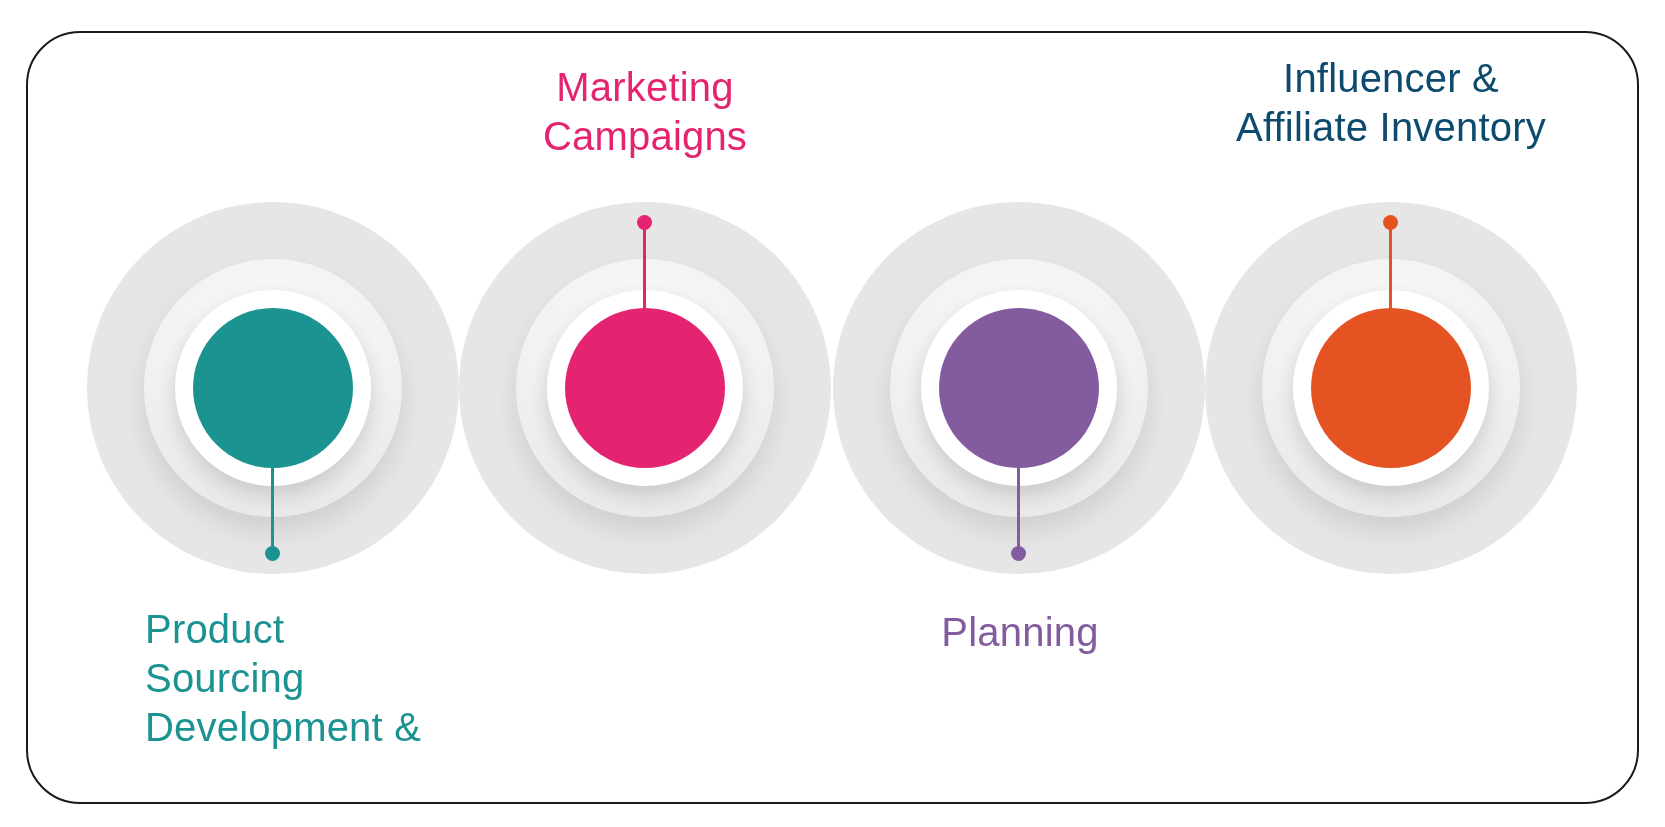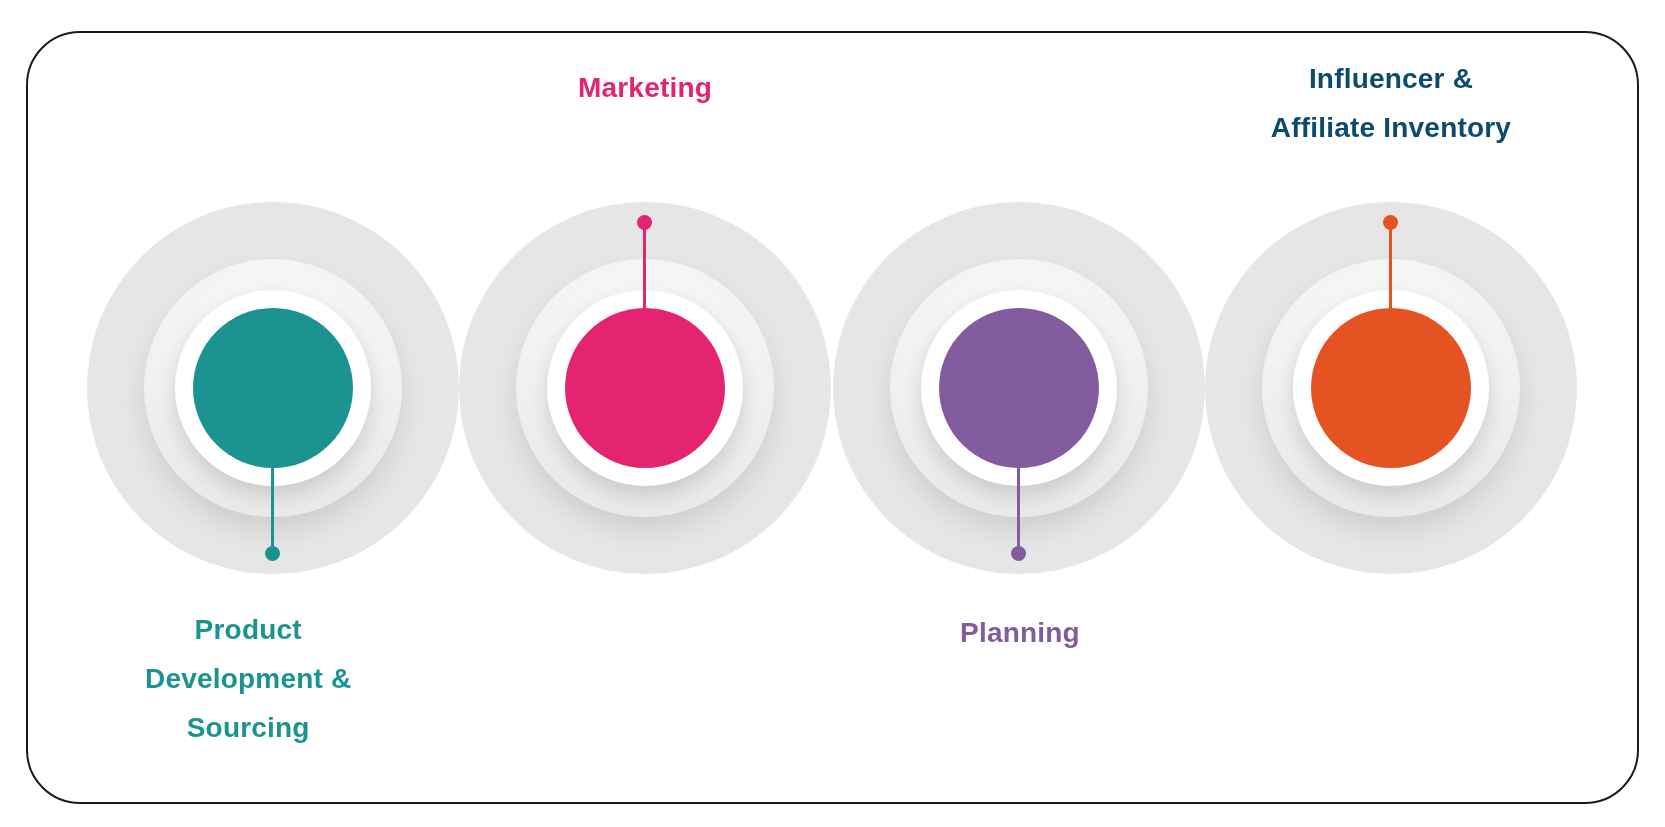--- a/index.html
+++ b/index.html
@@ -15,53 +15,54 @@
               box-shadow: 0 14px 26px rgba(0,0,0,0.10); }
   .ring-white { position: absolute; left: 88px; top: 88px; width: 196px; height: 196px; border-radius: 50%;
                 background: #ffffff; box-shadow: 0 10px 22px rgba(0,0,0,0.16); }
   .core { position: absolute; left: 106px; top: 106px; width: 160px; height: 160px; border-radius: 50%; }
   .stem { position: absolute; width: 3px; left: 184px; }
   .stem.up { top: 20px; height: 88px; }
   .stem.down { top: 264px; height: 88px; }
   .dot { position: absolute; width: 15px; height: 15px; border-radius: 50%; left: 178px; }
   .dot.up { top: 13px; }
   .dot.down { top: 344px; }
-  .label { position: absolute; font-weight: 700; font-size: 28px; line-height: 49px; letter-spacing: 0.2px; }
+  .label { position: absolute; font-weight: 400; font-size: 40px; line-height: 49px; letter-spacing: 0.2px; }
   .label div { white-space: nowrap; }
   .center { text-align: center; }
 </style>
 </head>
 <body>
 
 <div class="frame"></div>
 
 <div class="node" style="left:87px;">
   <div class="ring-outer"></div>
   <div class="ring-mid"></div>
   <div class="ring-white"></div>
   <div class="core" style="background:#1a9391;"></div>
   <div class="stem down" style="background:#1a9391;"></div>
   <div class="dot down" style="background:#1a9391;"></div>
 </div>
-<div class="label" style="left:145px; top:605px; color:#1a9391;text-align:center;">
+<div class="label" style="left:145px; top:605px; color:#1a9391;">
   <div>Product</div>
+  <div>Sourcing</div>
   <div>Development &amp;</div>
-  <div>Sourcing</div>
 </div>
 
 <div class="node" style="left:459px;">
   <div class="ring-outer"></div>
   <div class="ring-mid"></div>
   <div class="ring-white"></div>
   <div class="core" style="background:#e52471;"></div>
   <div class="stem up" style="background:#e52471;"></div>
   <div class="dot up" style="background:#e52471;"></div>
 </div>
 <div class="label center" style="left:495px; width:300px; top:63px; color:#e52471;">
   <div>Marketing</div>
+  <div>Campaigns</div>
 </div>
 
 <div class="node" style="left:833px;">
   <div class="ring-outer"></div>
   <div class="ring-mid"></div>
   <div class="ring-white"></div>
   <div class="core" style="background:#835ca0;"></div>
   <div class="stem down" style="background:#835ca0;"></div>
   <div class="dot down" style="background:#835ca0;"></div>
 </div>

